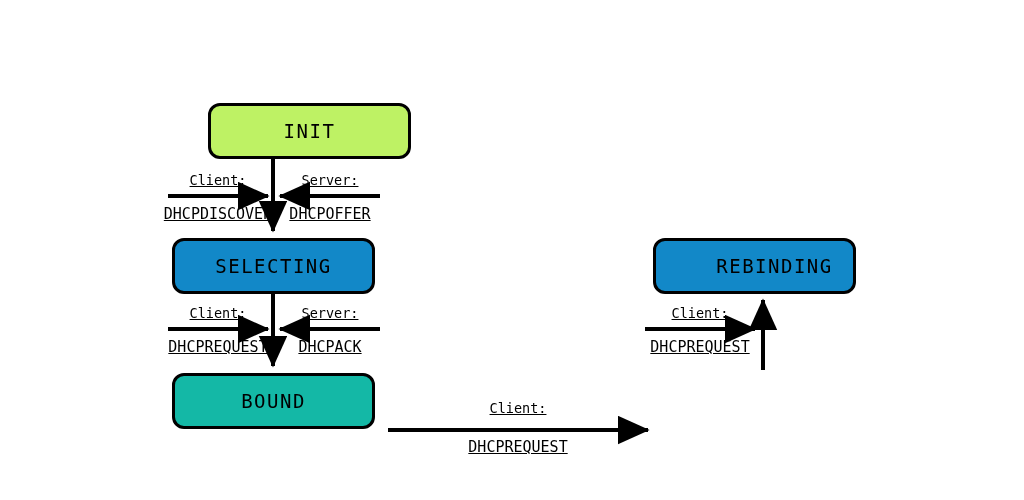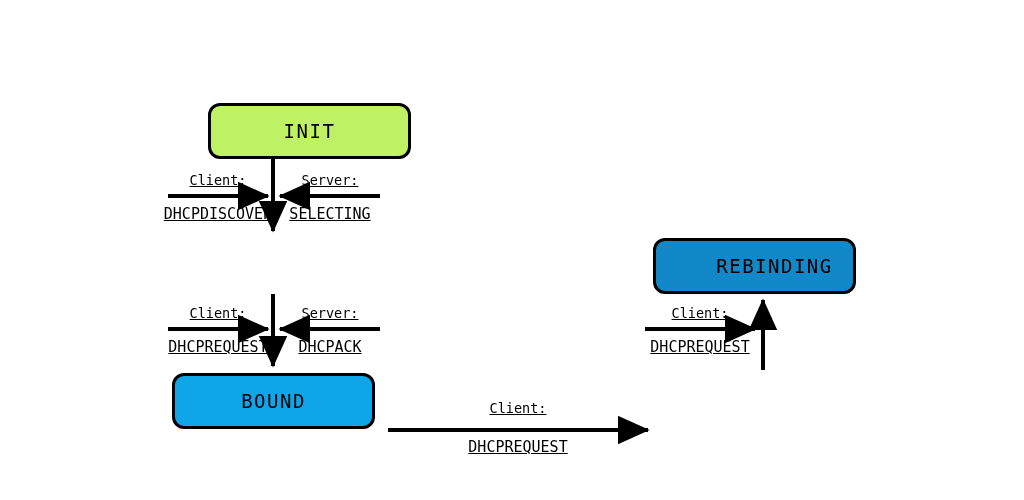--- a/index.html
+++ b/index.html
@@ -51,22 +51,25 @@
 </style>
 </head>
 <body>
 
 <div id="canvas">
 
   <div class="state-box" style="left:172px; top:103px; width:203px; height:56px; background:#bef264;margin-left:36px;">
     <span>INIT</span>
   </div>
 
+  <div class="state-box" style="left:172px; top:238px; width:203px; height:56px; background:#1288c8;">
+    <span>SELECTING</span>
+  </div>
 
-  <div class="state-box" style="left:172px; top:373px; width:203px; height:56px; background:#0ea5e9;">
+  <div class="state-box" style="left:172px; top:373px; width:203px; height:56px; background:#14b8a6;">
     <span>BOUND</span>
   </div>
 
   <div class="state-box" style="left:653px; top:238px; width:203px; height:56px; background:#1288c8;padding-left:40px;">
     <span>REBINDING</span>
   </div>
 
 
   <svg class="overlay" viewBox="0 0 1024 500" xmlns="http://www.w3.org/2000/svg">
     <defs>
@@ -95,21 +98,21 @@
 
     <g>
       <line x1="763" y1="370" x2="763" y2="300" stroke="#000000" stroke-width="4" marker-end="url(#ah)"></line>
       <line x1="645" y1="329" x2="755" y2="329" stroke="#000000" stroke-width="4" marker-end="url(#ah)"></line>
     </g>
   </svg>
 
   <div class="edge-label" style="left:168px; top:172px; width:100px;">Client:</div>
   <div class="edge-label small" style="left:160px; top:205px; width:116px;">DHCPDISCOVER</div>
   <div class="edge-label" style="left:280px; top:172px; width:100px;">Server:</div>
-  <div class="edge-label small" style="left:280px; top:205px; width:100px;">SELECTING</div>
+  <div class="edge-label small" style="left:280px; top:205px; width:100px;">DHCPOFFER</div>
 
   <div class="edge-label" style="left:168px; top:305px; width:100px;">Client:</div>
   <div class="edge-label small" style="left:162px; top:338px; width:112px;">DHCPREQUEST</div>
   <div class="edge-label" style="left:280px; top:305px; width:100px;">Server:</div>
   <div class="edge-label small" style="left:280px; top:338px; width:100px;">DHCPACK</div>
 
   <div class="edge-label" style="left:418px; top:400px; width:200px;">Client:</div>
   <div class="edge-label small" style="left:418px; top:438px; width:200px;">DHCPREQUEST</div>
 
   <div class="edge-label" style="left:645px; top:305px; width:110px;">Client:</div>

